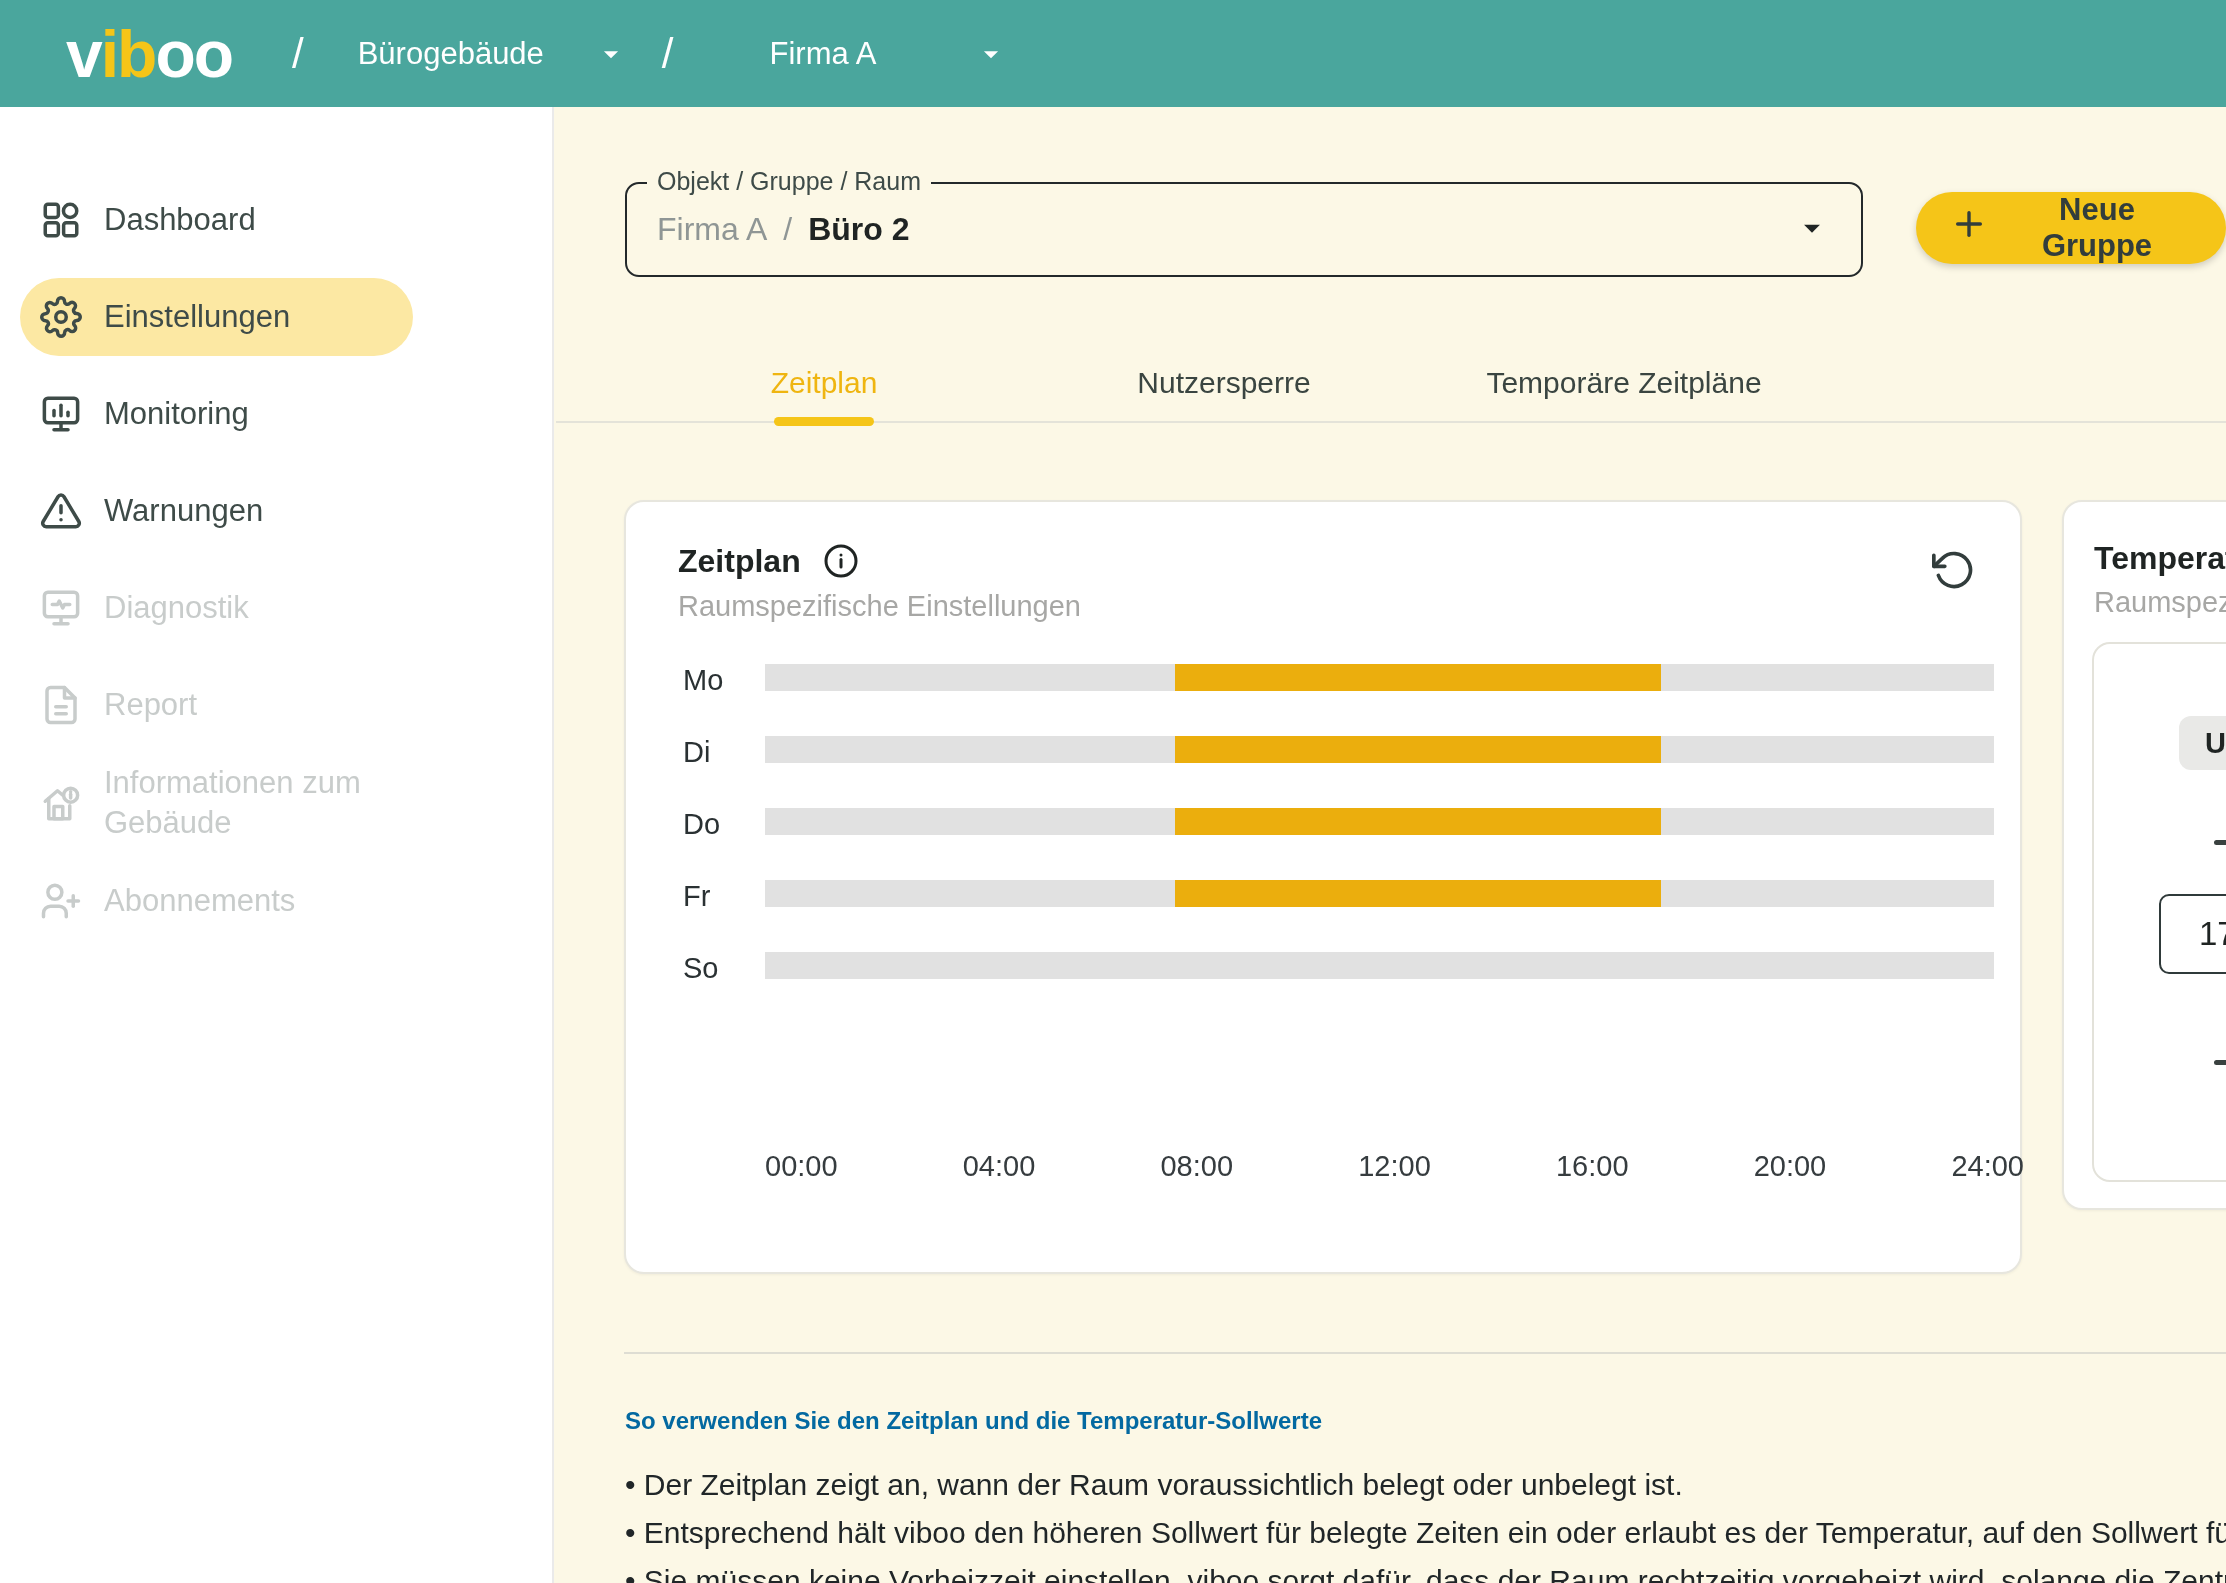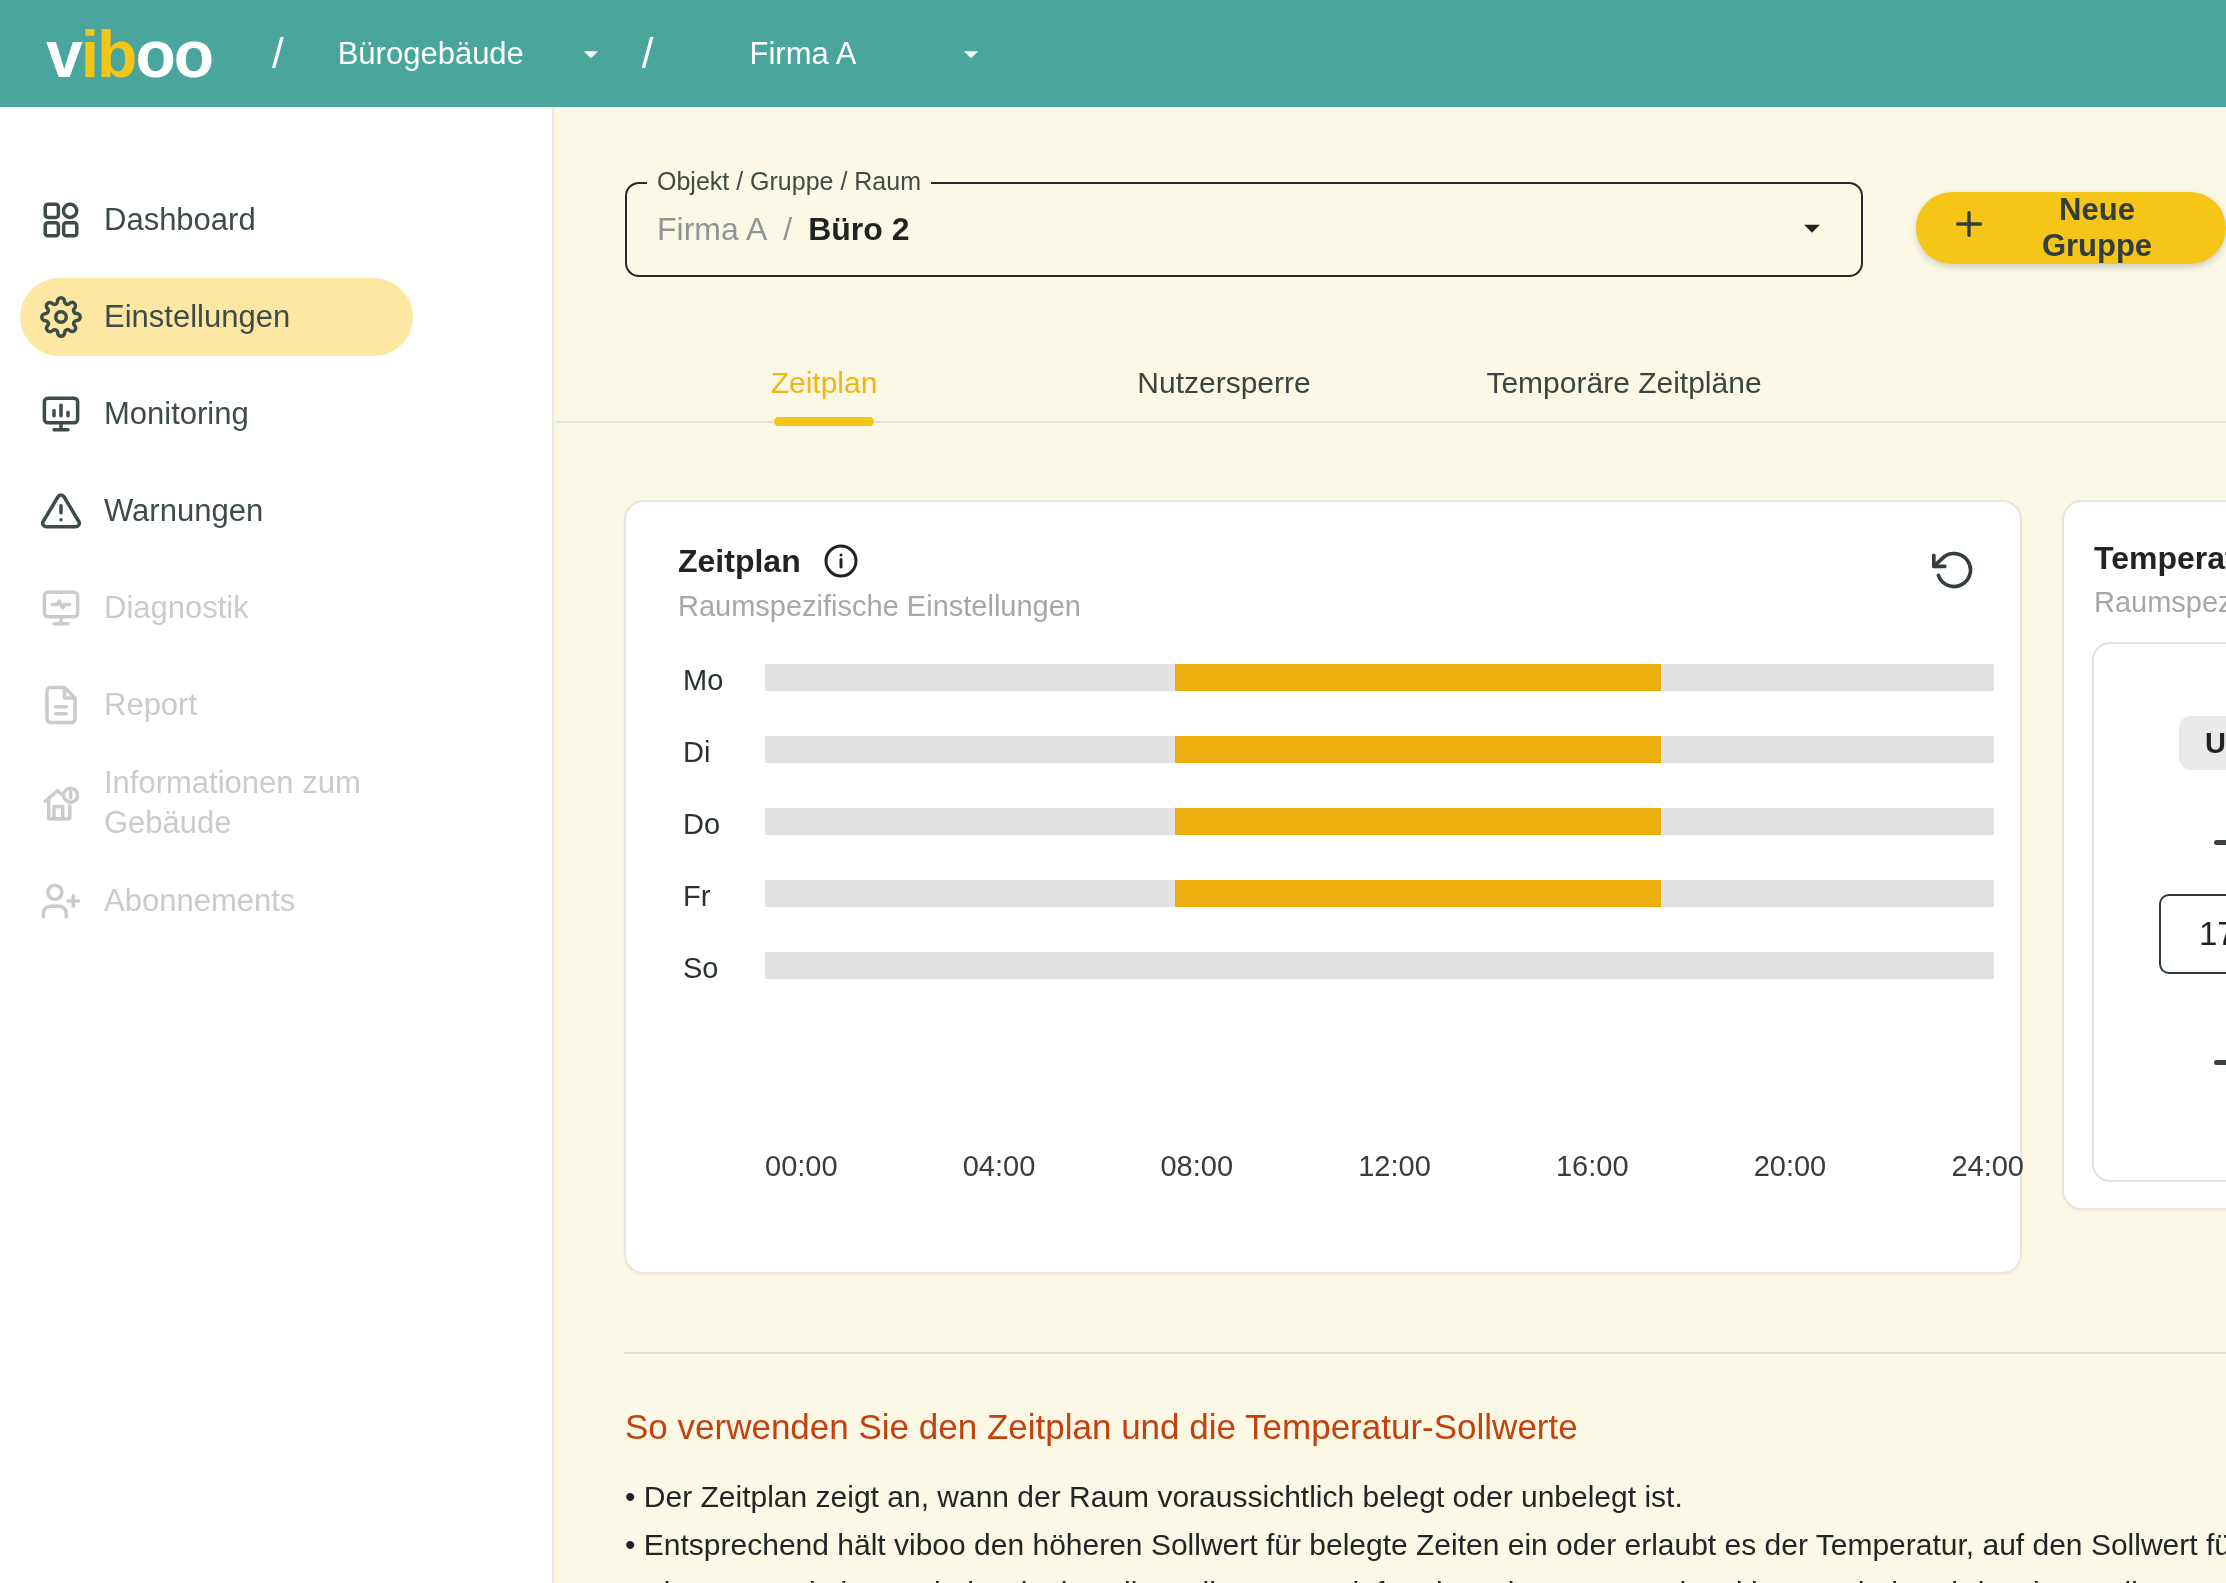--- a/index.html
+++ b/index.html
@@ -9,21 +9,21 @@
     font-family:"Liberation Sans", sans-serif;
     background:#FCF8E6;
   }
   .app { position:relative; width:2226px; height:1583px; }
 
   
   .topbar {
     position:absolute; top:0; left:0; right:0; height:107px;
     background:#4AA69D; display:flex; align-items:center; color:#FFFFFF;
   }
-  .logo { font-size:66px; font-weight:800; letter-spacing:-2px; margin-left:46px; cursor:pointer; }
+  .logo { font-size:66px; font-weight:800; letter-spacing:-2px; margin-left:66px; cursor:pointer; }
   .logo .mid { color:#F5C518; }
   .crumb-sep { font-size:42px; font-weight:300; margin-left:60px; }
   .crumb-sep2 { margin-left:34px; }
   .crumb-btn {
     display:flex; align-items:center; background:none; border:none; color:#FFFFFF;
     font-family:inherit; font-size:31px; font-weight:500; cursor:pointer; padding:0;
   }
   .crumb-btn.building { margin-left:54px; }
   .crumb-btn.building .caret { margin-left:50px; }
   .crumb-btn.company { margin-left:96px; }
@@ -124,21 +124,21 @@
   .temp-minus.m2 { top:416px; }
   .temp-input {
     position:absolute; left:65px; top:250px; width:300px; height:80px;
     border:2px solid #2F3A3A; border-radius:10px; background:#FFFFFF;
     display:flex; align-items:center; padding-left:38px; font-size:33px; color:#1F2423;
   }
 
   .main-divider { position:absolute; left:68px; right:0; top:1245px; height:2px; background:#DEDDD3; }
 
   .help { position:absolute; left:69px; top:1300px; right:0; overflow:hidden; }
-  .help-heading { margin:0 0 30px 0; font-size:35px; font-weight:400; color:#c2410c; white-space:nowrap; }
+  .help-heading { margin:0 0 30px 0; font-size:24px; font-weight:700; color:#0369a1; white-space:nowrap; }
   .help-bullet { margin:0 0 9px 0; font-size:30px; line-height:39px; color:#202628; white-space:nowrap; overflow:hidden; }
 </style>
 </head>
 <body>
 
 <div class="app">
 
   <header class="topbar">
     <div class="logo"><span>v</span><span class="mid">ib</span><span>oo</span></div>
     <span class="crumb-sep">/</span>

